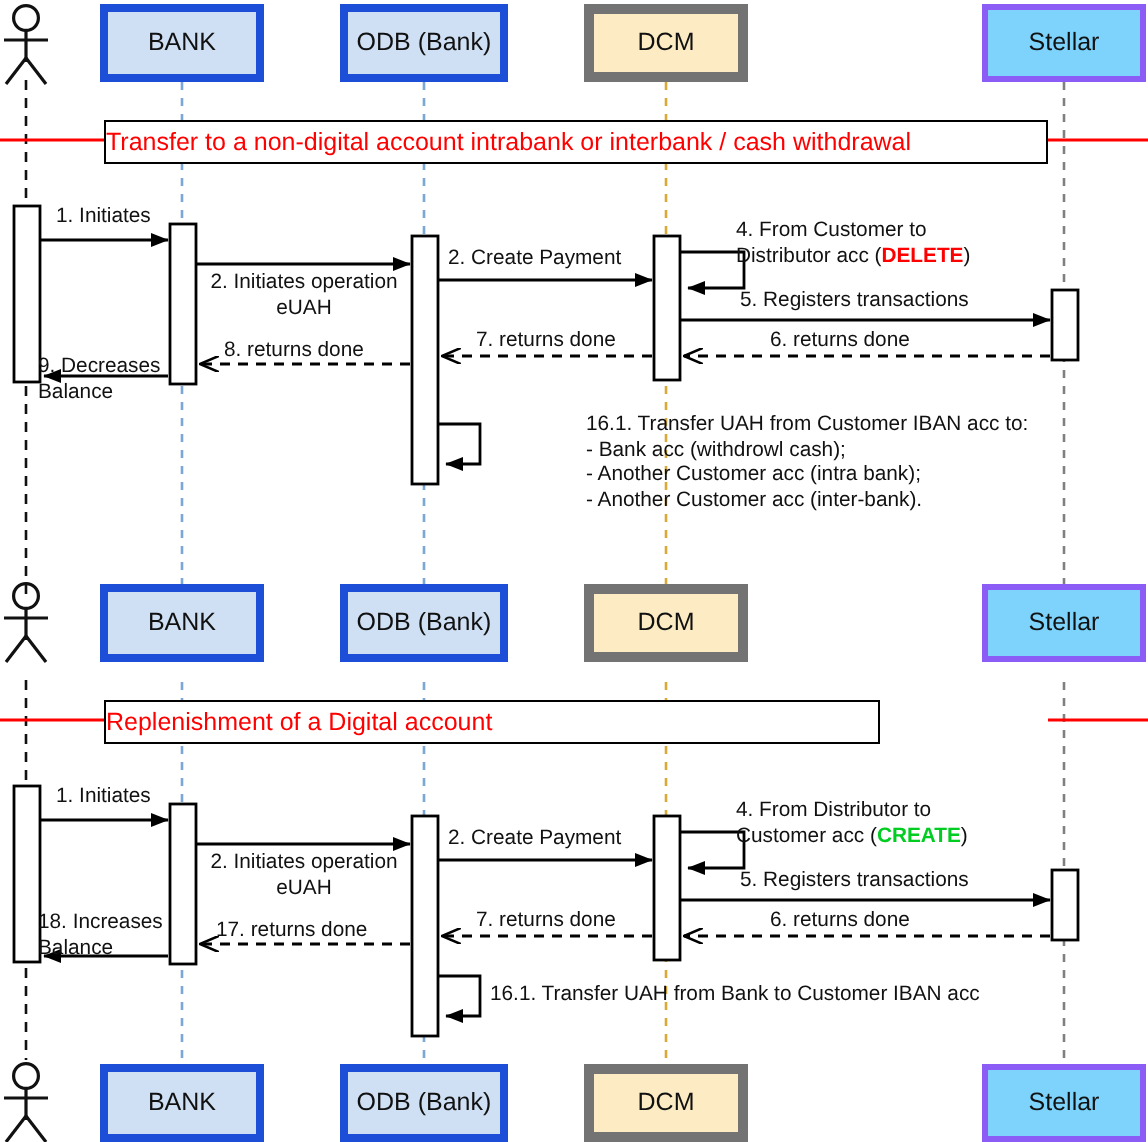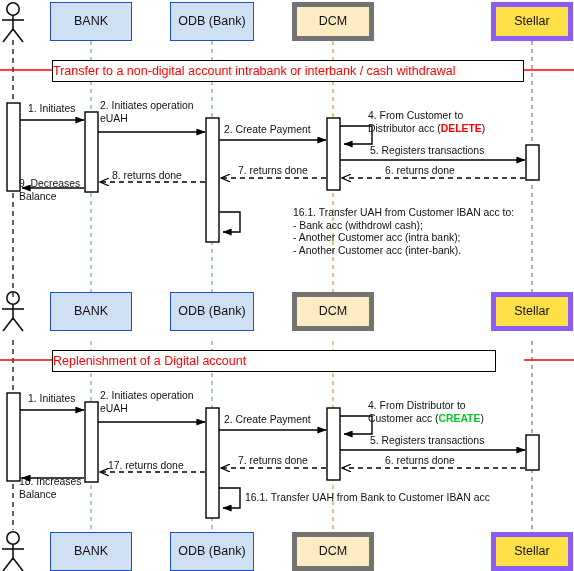--- a/index.html
+++ b/index.html
@@ -32,49 +32,50 @@
     display: flex;
     align-items: center;
     justify-content: center;
     font-size: 12.5px;
     color: #111111;
     text-align: center;
     line-height: 1.15;
   }
   .lane-bank {
     background: #cfe0f5;
-    border: 1px solid #1d4ed8;
+    border: 4px solid #1d4ed8;
   }
   .lane-dcm {
     background: #fcebc3;
     border: 5px solid #737373;
   }
   .lane-stellar {
-    background: #fde047;
-    border: 5px solid #8b5cf6;
+    background: #7dd3fc;
+    border: 3px solid #8b5cf6;
   }
   .frag-band {
     position: absolute;
     box-sizing: border-box;
     border: 1.6px solid #000000;
     background: #ffffff;
     display: flex;
     align-items: center;
     color: #ff0000;
     font-size: 12.5px;
   }
   .msg-label {
     position: absolute;
     font-size: 10.4px;
     color: #111111;
     line-height: 1.22;
     white-space: pre;
   }
   .msg-label.ctr {
-    text-align: left;
+    text-align: center;
+    margin-top: 36px;
   }
   .kw-del {
     color: #ff0000;
     font-weight: bold;
   }
   .kw-cre {
     color: #00cc22;
     font-weight: bold;
   }
 </style>
@@ -247,21 +248,21 @@
   <div class="lane-box lane-bank" style="left:170px; top:292px; width:84px; height:39px;">
     <span>ODB (Bank)</span>
   </div>
   <div class="lane-box lane-dcm" style="left:292px; top:292px; width:82px; height:39px;">
     <span>DCM</span>
   </div>
   <div class="lane-box lane-stellar" style="left:491px; top:292px; width:82px; height:39px;">
     <span>Stellar</span>
   </div>
 
-  <div class="frag-band" style="left:52px; top:350px; width:444px; height:22px;">
+  <div class="frag-band" style="left:52px; top:350px; width:388px; height:22px;">
     <span>Replenishment of a Digital account</span>
   </div>
 
   <div class="msg-label" style="left:28px; top:393px;">1. Initiates</div>
 
   <div class="msg-label ctr" style="left:100px; top:390px; width:104px;">2. Initiates operation
 eUAH</div>
 
   <div class="msg-label" style="left:224px; top:414px;">2. Create Payment</div>
 
@@ -269,21 +270,21 @@
 Customer acc (</span><span class="kw-cre">CREATE</span><span>)</span></div>
 
   <div class="msg-label" style="left:370px; top:435px;">5. Registers transactions</div>
 
   <div class="msg-label" style="left:385px; top:455px;">6. returns done</div>
 
   <div class="msg-label" style="left:238px; top:455px;">7. returns done</div>
 
   <div class="msg-label" style="left:108px; top:460px;">17. returns done</div>
 
-  <div class="msg-label" style="left:19px; top:456px;margin-top:20px;">18. Increases
+  <div class="msg-label" style="left:19px; top:456px;">18. Increases
 Balance</div>
 
   <div class="msg-label" style="left:245px; top:492px;">16.1. Transfer UAH from Bank to Customer IBAN acc</div>
 
   <div class="lane-box lane-bank" style="left:50px;  top:532px; width:82px; height:39px;">
     <span>BANK</span>
   </div>
   <div class="lane-box lane-bank" style="left:170px; top:532px; width:84px; height:39px;">
     <span>ODB (Bank)</span>
   </div>

